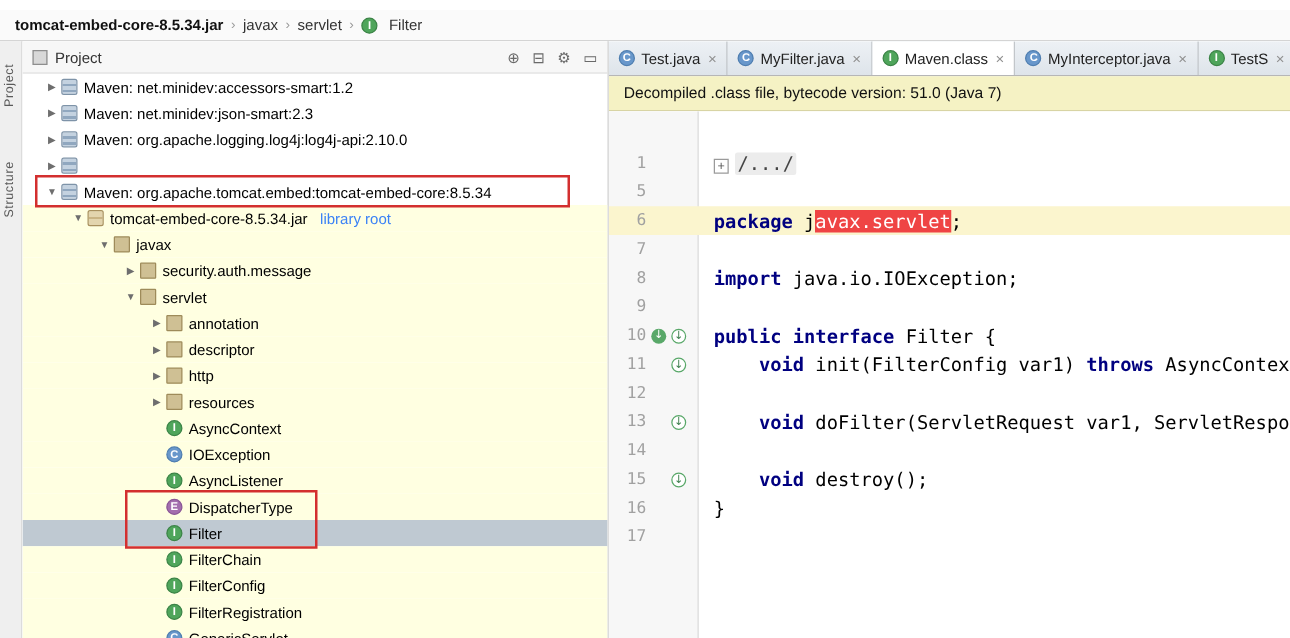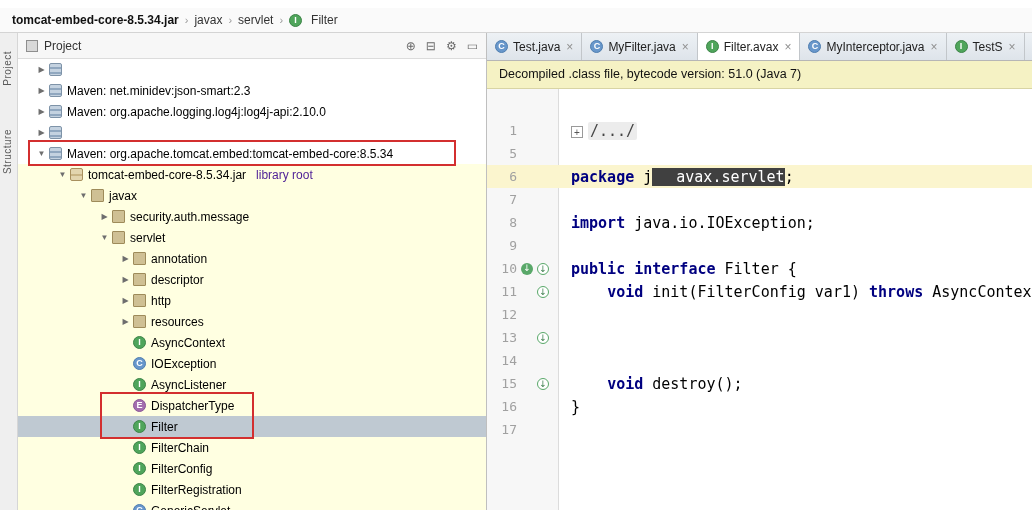--- a/index.html
+++ b/index.html
@@ -31,21 +31,21 @@
   .panel-title { font-weight:normal; }
   .panel-spacer { flex:1; }
   .hicon { color:#6A6A6A; font-size:12px; margin-left:10px; cursor:default; }
 
   .tree { position:absolute; left:0; top:26px; right:0; bottom:0; background:#fff; }
   .tree-row { height:21px; display:flex; align-items:center; white-space:nowrap; font-size:12px; }
   .tree-row.yellow { background:#FFFFE1; }
   .tree-row.selected { background:#BFC9D2; }
   .arrow { width:15px; text-align:center; color:#6E6E6E; font-size:8px; flex:none; }
   .tlabel { color:#000; }
-  .tsuffix { color:#4c1d95; margin-left:10px; }
+  .tsuffix { color:#3b82f6; margin-left:10px; }
 
   
   .ticon { display:inline-flex; align-items:center; justify-content:center;
     width:13px; height:13px; flex:none; margin-right:5px; font-size:9px; font-weight:bold;
     color:#fff; border-radius:50%; font-family:"Liberation Sans",sans-serif; line-height:1; }
   .ticon.iface { background:#4FA55B; border:1px solid #3C8447; }
   .ticon.cls   { background:#6897CB; border:1px solid #4F7EB0; }
   .ticon.enm   { background:#A36EAE; border:1px solid #8A5697; }
   .ticon.lib   { border-radius:2px; border:1px solid #7E93A8;
     background:repeating-linear-gradient(180deg,#C4D2E0 0 3px,#90A7BF 3px 5px); }
@@ -76,21 +76,21 @@
     background:#F7F7F7; border-right:1px solid #DCDCDC; }
   .lines { position:absolute; left:0; top:30px; right:0; }
   .line { height:23px; display:flex; align-items:center; white-space:pre; }
   .line.current { background:#FBF5CE; }
   .num { width:30px; text-align:right; color:#A1A1A1; font-size:13px; flex:none; }
   .gut { width:40px; flex:none; display:flex; align-items:center; justify-content:flex-end;
     padding-right:8px; gap:4px; }
   .txt { padding-left:14px; color:#000; }
   .kw { color:#000080; font-weight:bold; }
   .pl { color:#000; }
-  .sel { background:#404040; color:#fff;padding-left:24px; }
+  .sel { background:#ef4444; color:#fff; }
   .fold-box { display:inline-flex; align-items:center; justify-content:center;
     width:12px; height:12px; border:1px solid #9A9A9A; background:#fff; color:#555;
     font-size:10px; margin-right:5px; font-family:"Liberation Sans",sans-serif; }
   .fold-text { color:#444; background:#ECECEC; border-radius:2px; padding:0 2px; }
   .gicon { width:12px; height:12px; border-radius:50%; font-size:9px; line-height:11px;
     text-align:center; flex:none; font-family:"DejaVu Sans",sans-serif; }
   .gicon.gi-green { background:#59A869; color:#fff; }
   .gicon.gi-outline { border:1px solid #59A869; color:#3E7F4E; background:#fff; line-height:10px; }
 </style>
 </head>
@@ -126,20 +126,21 @@
     <div class="panel-header">
       <span class="panel-icon"></span>
       <span class="panel-title">Project</span>
       <span class="panel-spacer"></span>
       <span id="panel-toolbar"><span class="hicon">⊕</span><span class="hicon">⊟</span><span class="hicon">⚙</span><span class="hicon">▭</span></span>
     </div>
     <div class="tree" id="tree">
         <div class="tree-row" style="padding-left: 16px;">
           <span class="arrow">▶</span>
           <span class="ticon lib"></span>
+          <span class="tlabel">Maven: net.minidev:accessors-smart:1.2</span>
         </div>
         <div class="tree-row" style="padding-left: 16px;">
           <span class="arrow">▶</span>
           <span class="ticon lib"></span>
           <span class="tlabel">Maven: net.minidev:json-smart:2.3</span>
         </div>
         <div class="tree-row" style="padding-left: 16px;">
           <span class="arrow">▶</span>
           <span class="ticon lib"></span>
           <span class="tlabel">Maven: org.apache.logging.log4j:log4j-api:2.10.0</span>
@@ -251,21 +252,21 @@
           <span class="tab-label">Test.java</span>
           <span class="tab-close">×</span>
         </div>
         <div class="tab">
           <span class="ticon cls">C</span>
           <span class="tab-label">MyFilter.java</span>
           <span class="tab-close">×</span>
         </div>
         <div class="tab active">
           <span class="ticon iface">I</span>
-          <span class="tab-label">Filter.avax</span>
+          <span class="tab-label">Maven.class</span>
           <span class="tab-close">×</span>
         </div>
         <div class="tab">
           <span class="ticon cls">C</span>
           <span class="tab-label">MyInterceptor.java</span>
           <span class="tab-close">×</span>
         </div>
         <div class="tab">
           <span class="ticon iface">I</span>
           <span class="tab-label">TestS</span>
@@ -278,21 +279,21 @@
       <div class="lines" id="lines">
           <div class="line"><span class="num">1</span><span class="gut"></span><span class="txt"><span class="fold-box">+</span><span class="fold-text">/.../</span></span></div>
           <div class="line"><span class="num">5</span><span class="gut"></span><span class="txt"></span></div>
           <div class="line current"><span class="num">6</span><span class="gut"></span><span class="txt"><span class="kw">package</span><span class="pl"> j</span><span class="sel">avax.servlet</span><span class="pl">;</span></span></div>
           <div class="line"><span class="num">7</span><span class="gut"></span><span class="txt"></span></div>
           <div class="line"><span class="num">8</span><span class="gut"></span><span class="txt"><span class="kw">import</span><span class="pl"> java.io.IOException;</span></span></div>
           <div class="line"><span class="num">9</span><span class="gut"></span><span class="txt"></span></div>
           <div class="line"><span class="num">10</span><span class="gut"><span class="gicon gi-green">↓</span><span class="gicon gi-outline">↓</span></span><span class="txt"><span class="kw">public interface</span><span class="pl"> Filter {</span></span></div>
           <div class="line"><span class="num">11</span><span class="gut"><span class="gicon gi-outline">↓</span></span><span class="txt"><span class="pl">    </span><span class="kw">void</span><span class="pl"> init(FilterConfig var1) </span><span class="kw">throws</span><span class="pl"> AsyncContext</span></span></div>
           <div class="line"><span class="num">12</span><span class="gut"></span><span class="txt"></span></div>
-          <div class="line"><span class="num">13</span><span class="gut"><span class="gicon gi-outline">↓</span></span></div>
+          <div class="line"><span class="num">13</span><span class="gut"><span class="gicon gi-outline">↓</span></span><span class="txt"><span class="pl">    </span><span class="kw">void</span><span class="pl"> doFilter(ServletRequest var1, ServletRespo</span></span></div>
           <div class="line"><span class="num">14</span><span class="gut"></span><span class="txt"></span></div>
           <div class="line"><span class="num">15</span><span class="gut"><span class="gicon gi-outline">↓</span></span><span class="txt"><span class="pl">    </span><span class="kw">void</span><span class="pl"> destroy();</span></span></div>
           <div class="line"><span class="num">16</span><span class="gut"></span><span class="txt"><span class="pl">}</span></span></div>
           <div class="line"><span class="num">17</span><span class="gut"></span><span class="txt"></span></div>
         </div>
     </div>
   </div>
 
 </div>
 

